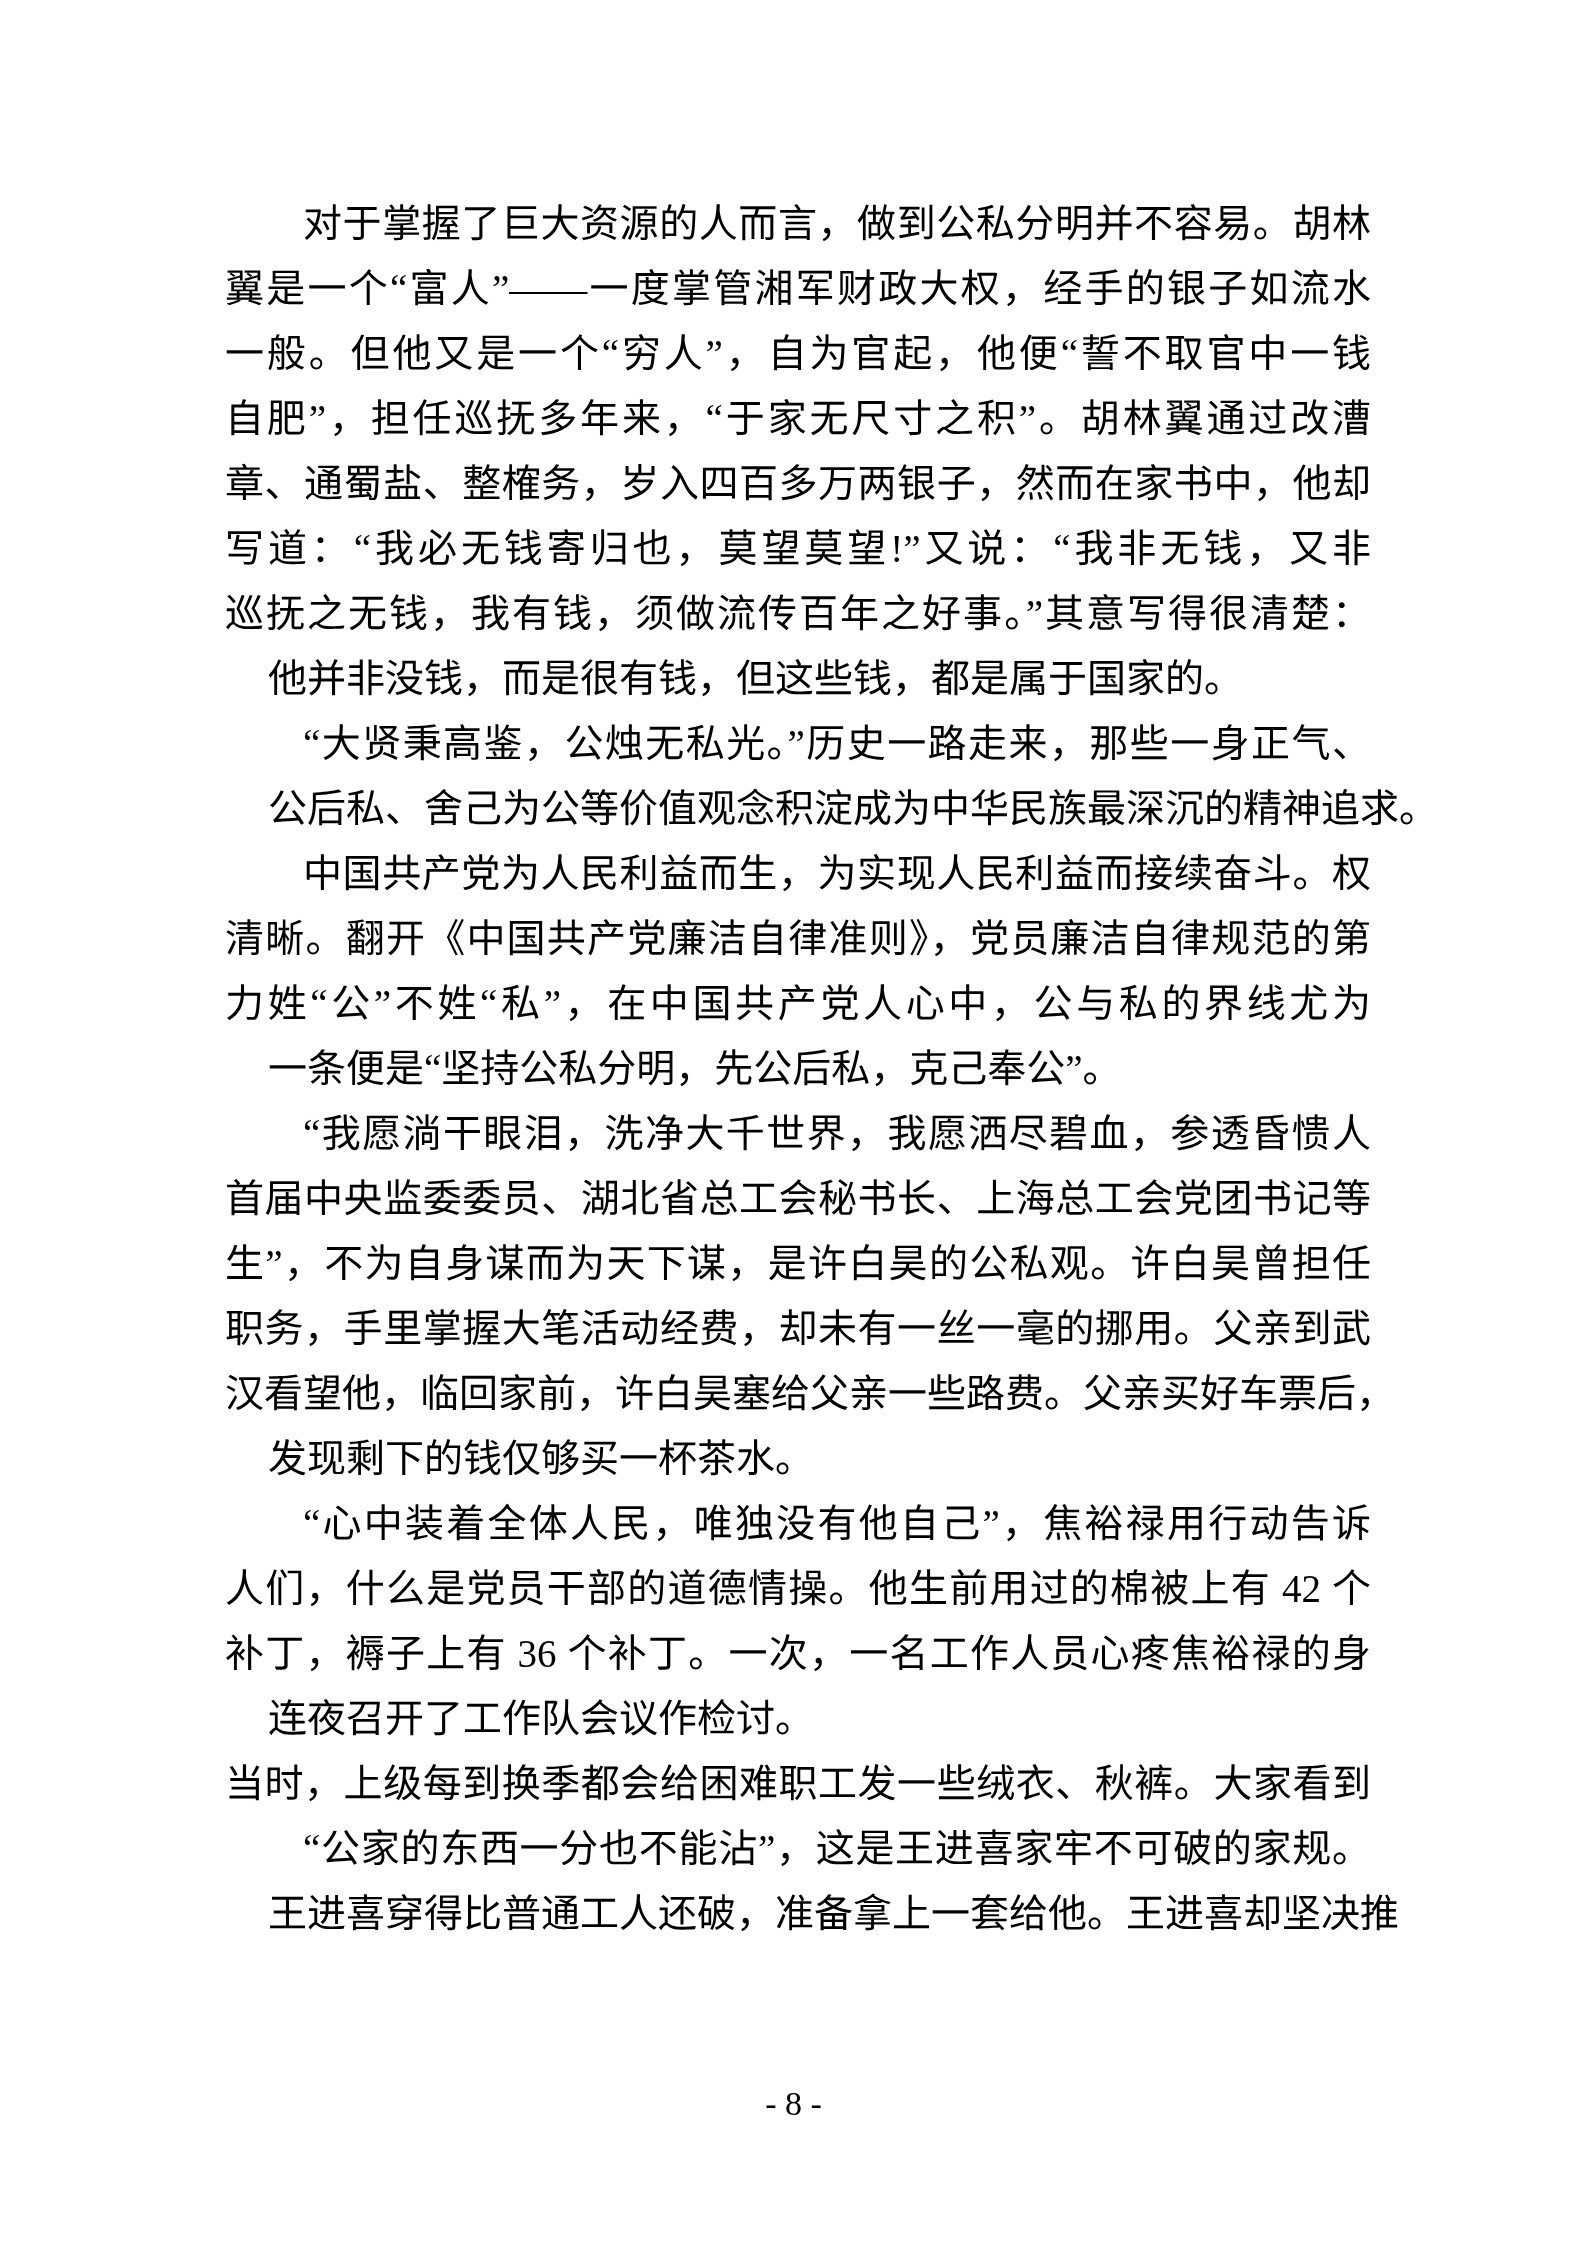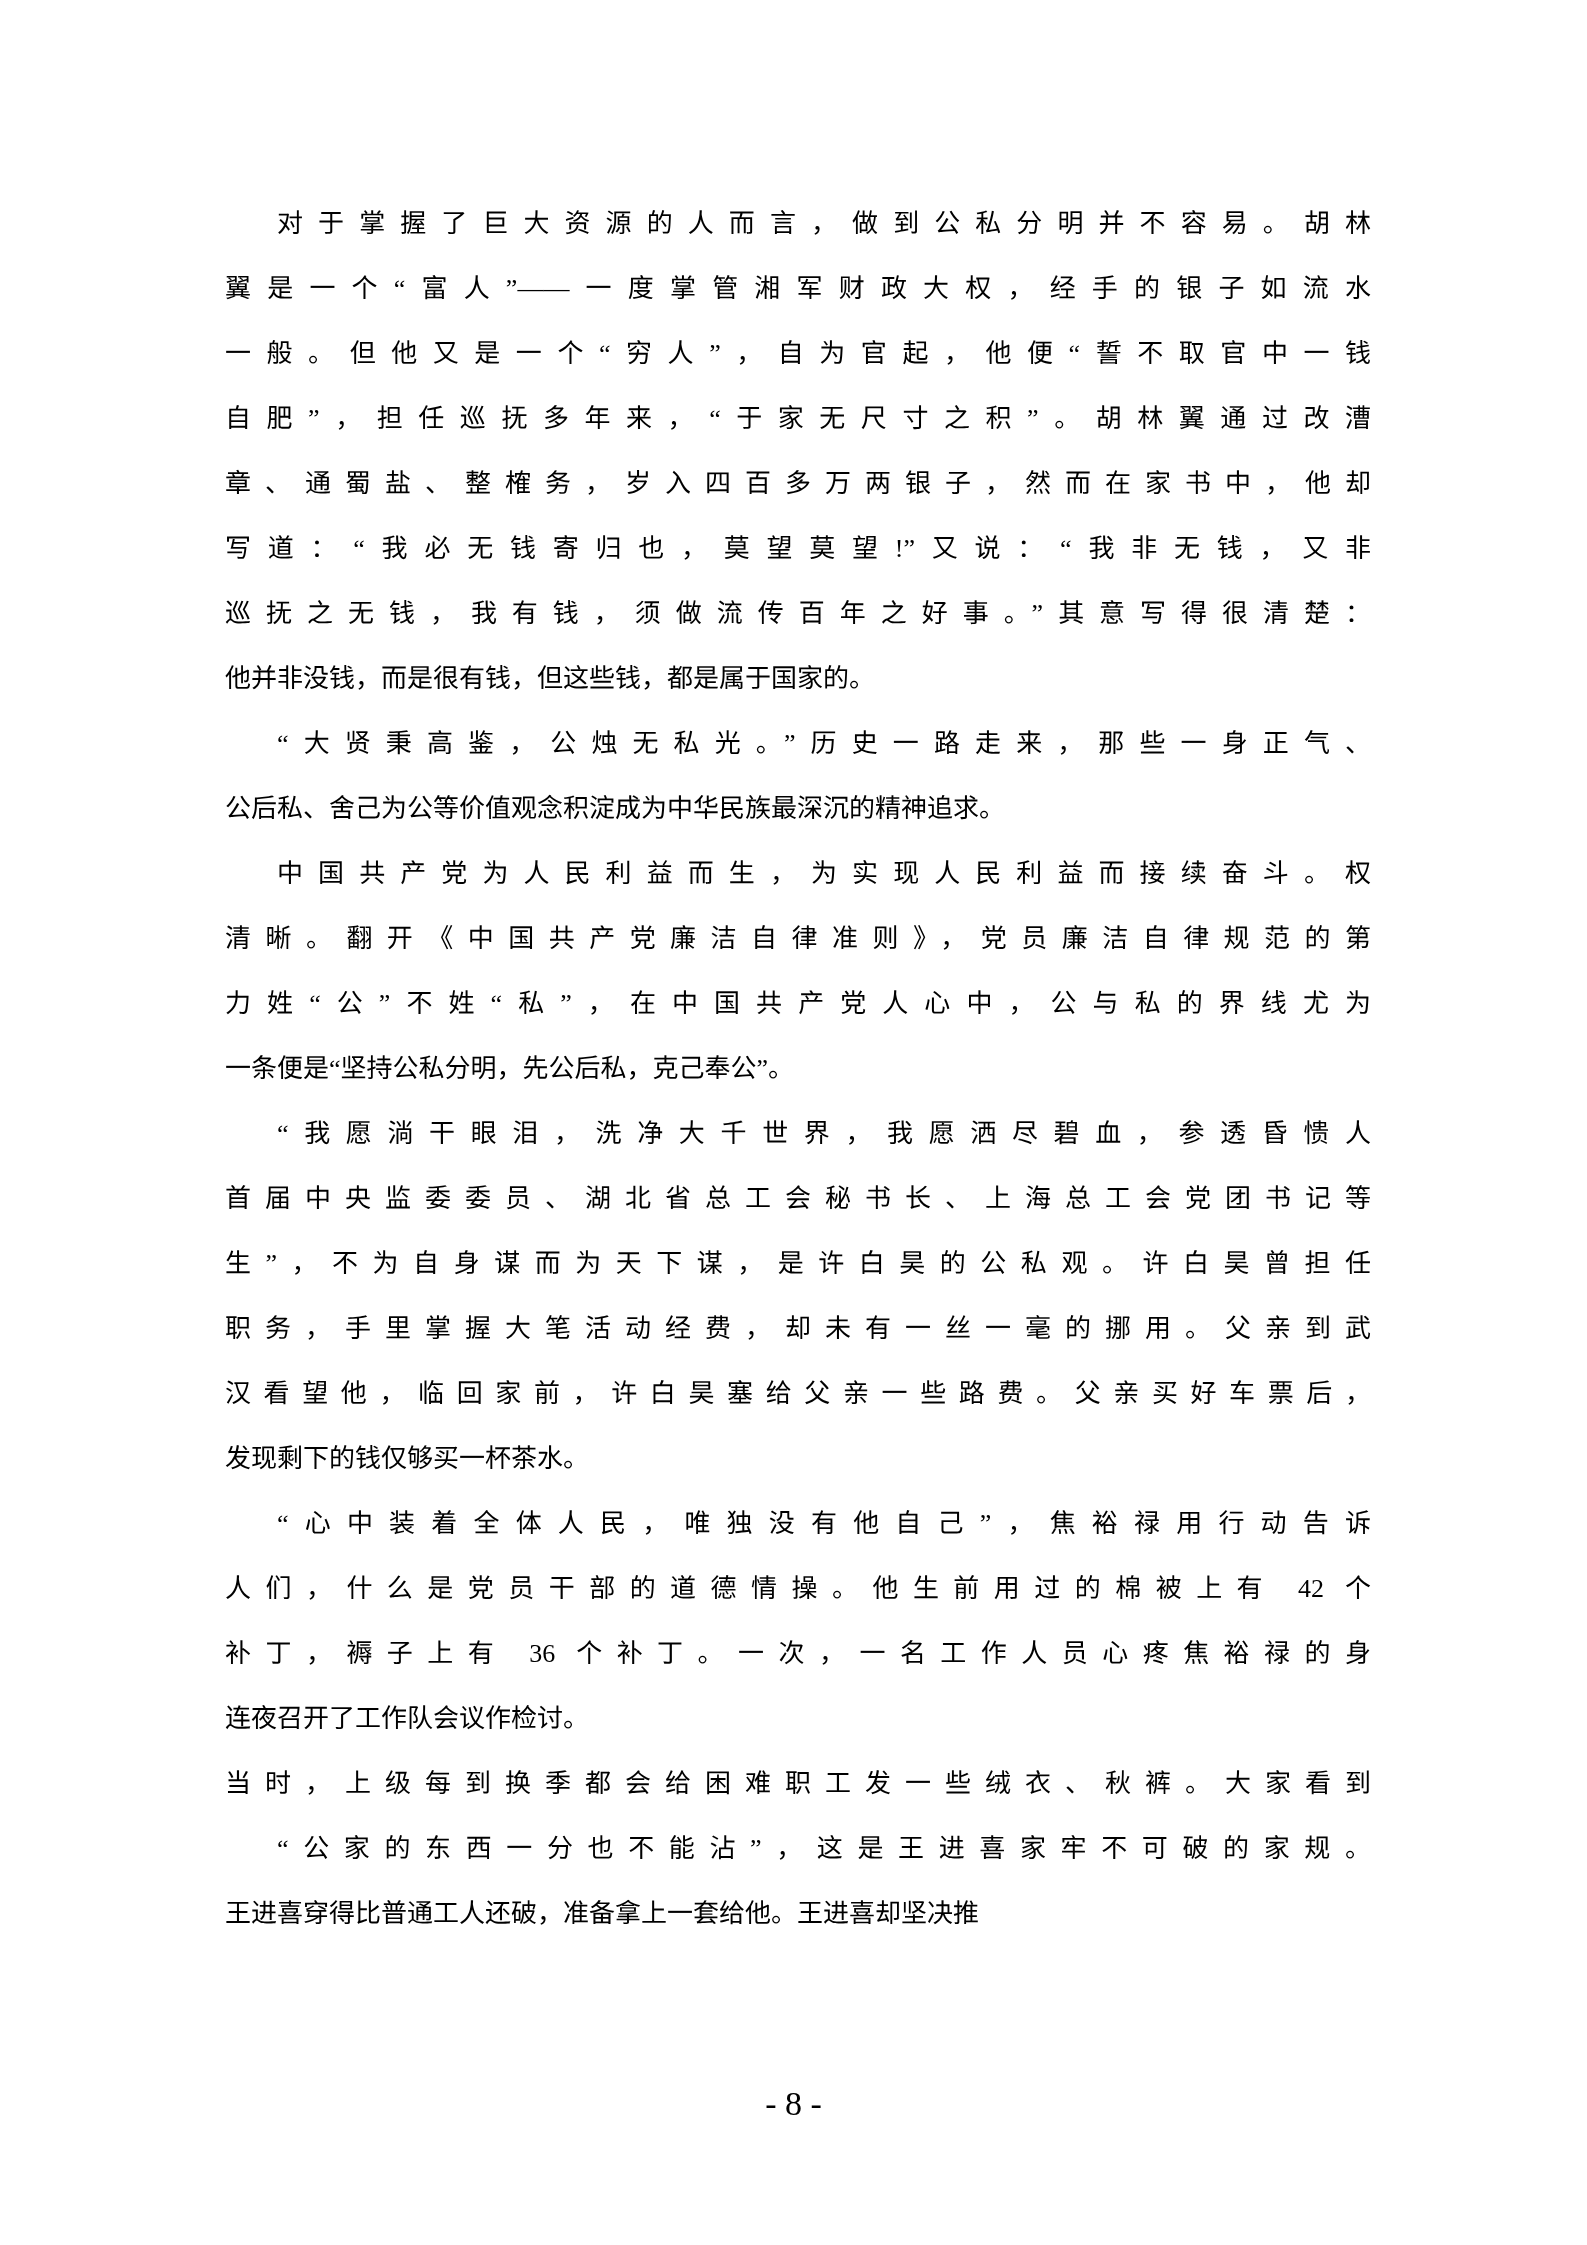--- a/index.html
+++ b/index.html
@@ -18,34 +18,35 @@
   }
   .text-block {
     position: absolute;
     left: 225px;
     top: 191px;
     width: 1146px;
   }
   .line {
     height: 65px;
     line-height: 65px;
-    font-size: 26px;
+    font-size: 39px;
     letter-spacing: 0;
     text-align: justify;
     text-align-last: justify;
     text-justify: inter-character;
     overflow: visible;
     white-space: nowrap;
   }
   .line.first {
     text-indent: 2em;
   }
   .line.plast {
     text-align: right;
     text-align-last: left;
+    margin-left: 43px;
   }
   .footer {
     position: absolute;
     left: 0;
     top: 2084px;
     width: 100%;
     text-align: center;
     font-size: 34px;
     line-height: 40px;
     color: #000000;

